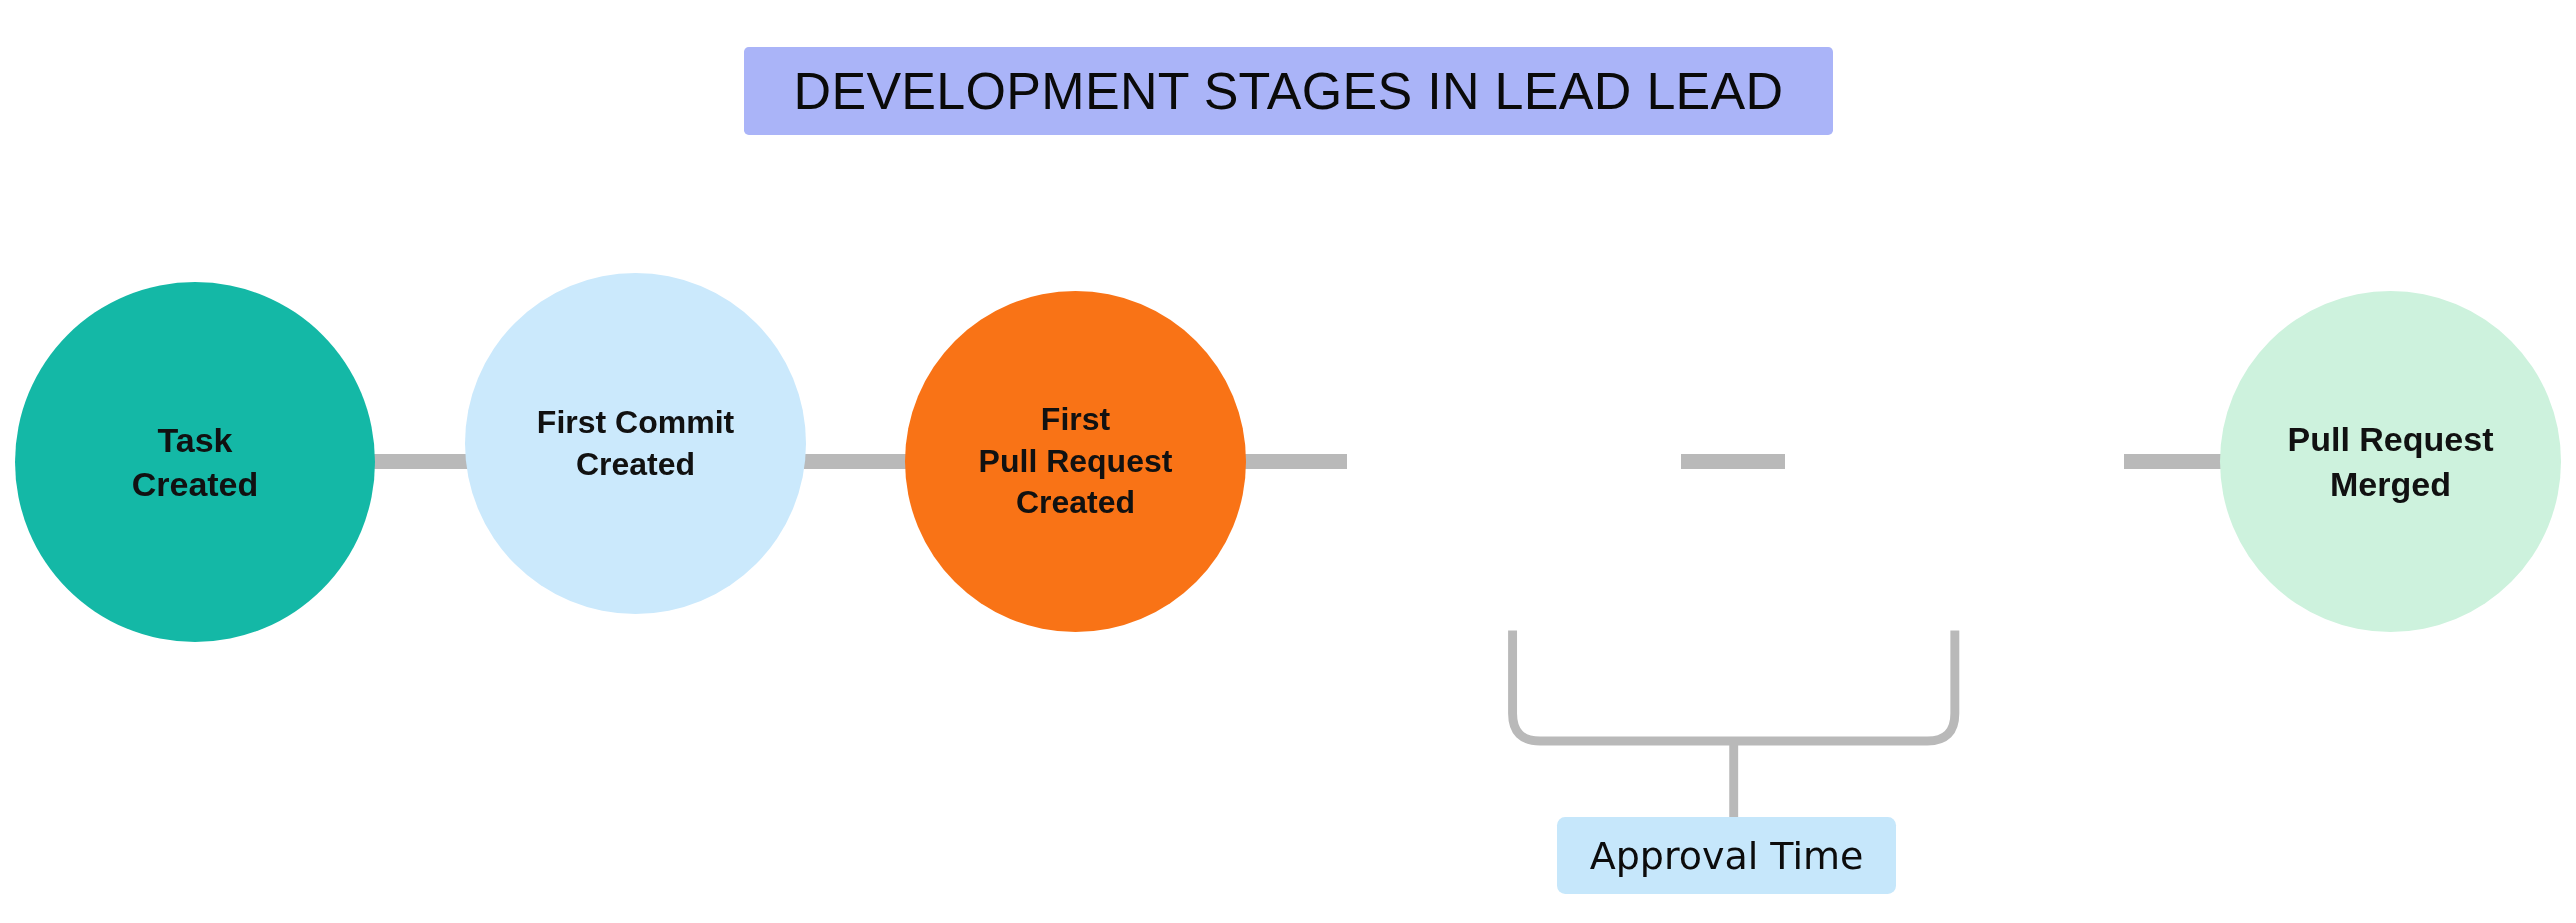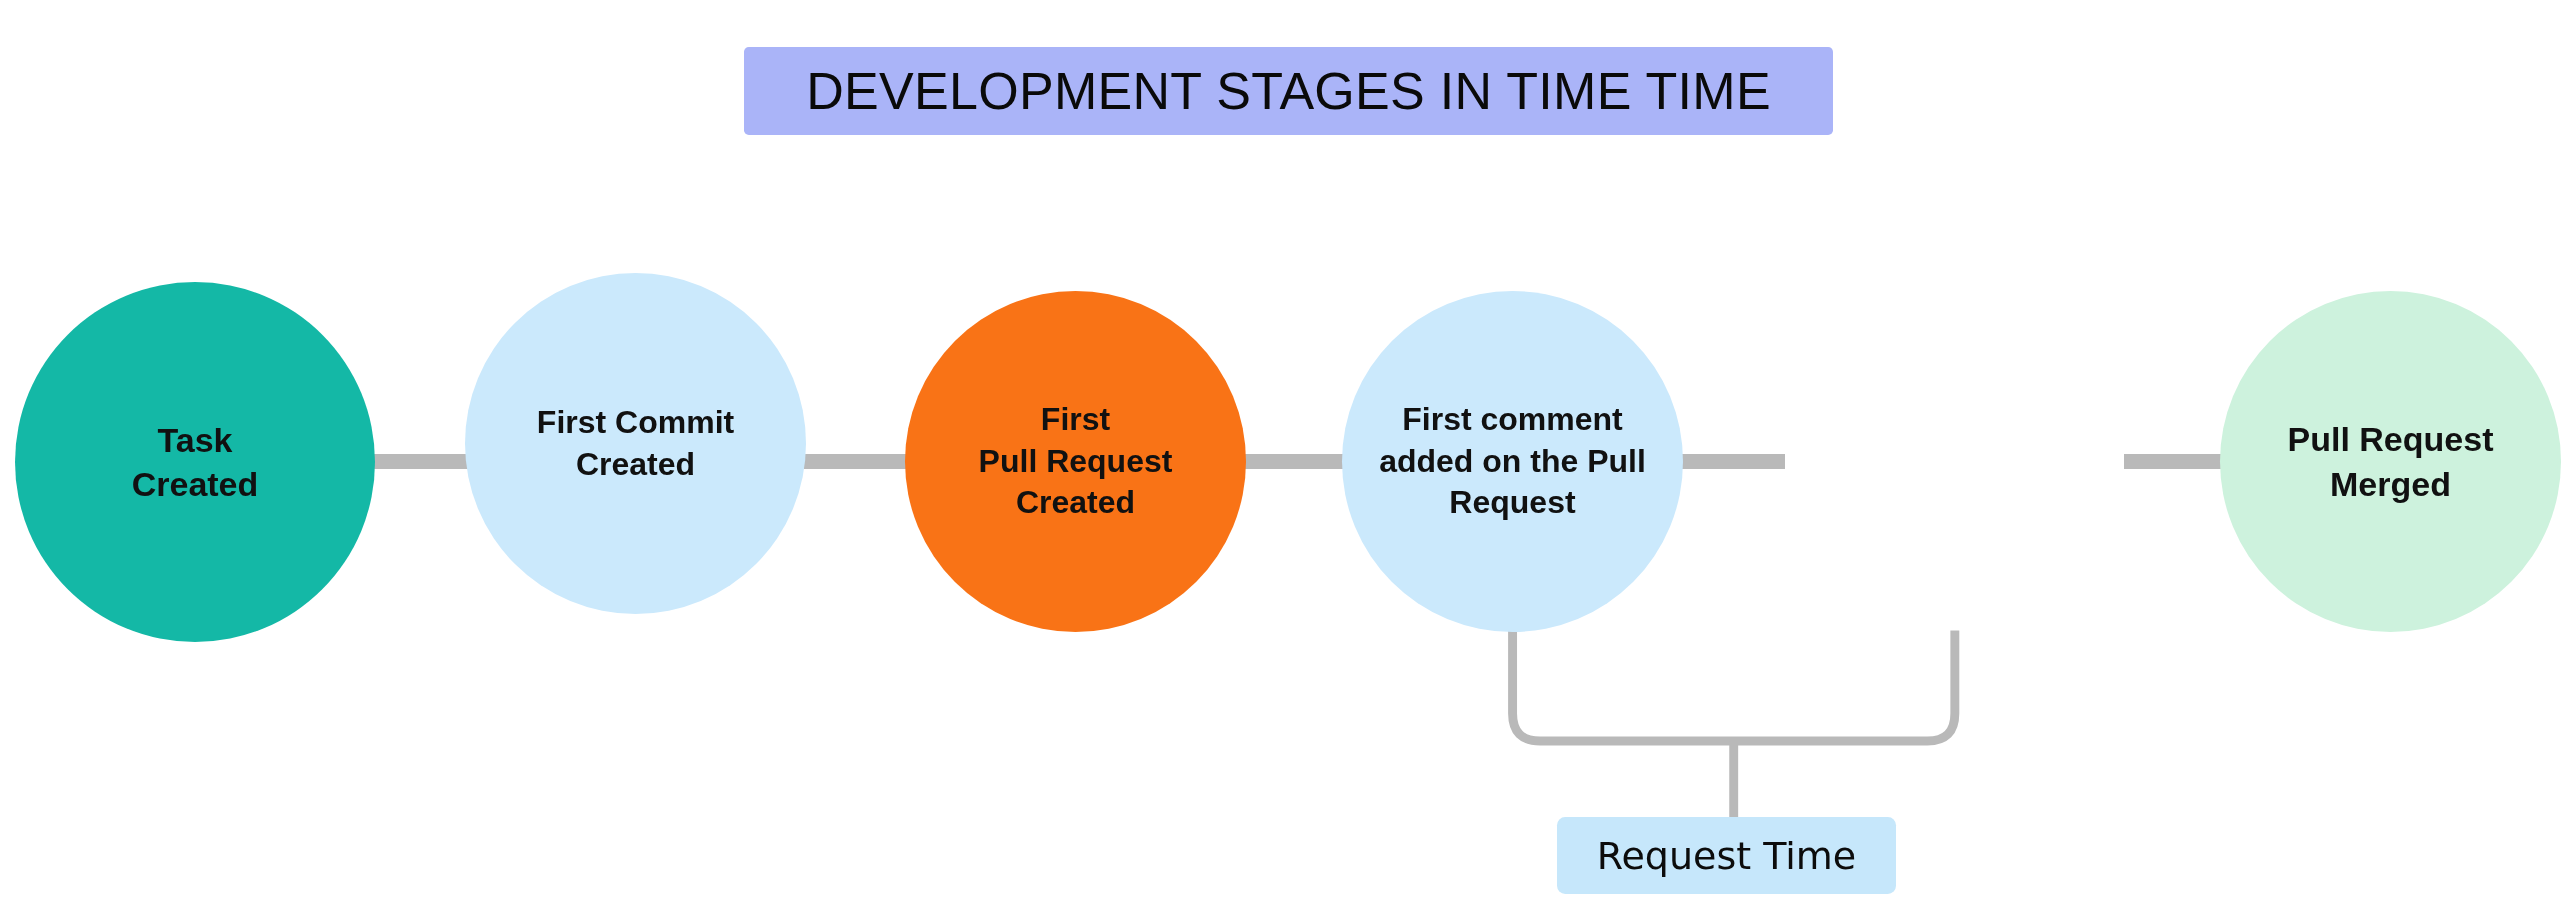--- a/index.html
+++ b/index.html
@@ -102,21 +102,21 @@
     white-space: nowrap;
     line-height: 1;
   }
 </style>
 </head>
 <body>
 
 <div id="canvas" style="width: 2576px; height: 923px; background: rgb(255, 255, 255);">
 
   <div id="title-banner" style="background: rgb(170, 180, 248);">
-    <span id="title-text" style="color: rgb(10, 10, 10);">DEVELOPMENT STAGES IN TIME TIME</span>
+    <span id="title-text" style="color: rgb(10, 10, 10);">DEVELOPMENT STAGES IN LEAD LEAD</span>
   </div>
 
   <div class="connector" style="left: 366px; top: 454px; width: 117px; background: rgb(185, 185, 185);"></div>
   <div class="connector" style="left: 804px; top: 454px; width: 104px; background: rgb(185, 185, 185);"></div>
   <div class="connector" style="left: 1245px; top: 454px; width: 102px; background: rgb(185, 185, 185);"></div>
   <div class="connector" style="left: 1681px; top: 454px; width: 104px; background: rgb(185, 185, 185);"></div>
   <div class="connector" style="left: 2124px; top: 454px; width: 99px; background: rgb(185, 185, 185);"></div>
 
   <svg id="bracket-svg" viewBox="0 0 3750 1344" xmlns="http://www.w3.org/2000/svg">
     <path id="bracket-path" fill="none" stroke="#b9b9b9" stroke-width="13" stroke-linecap="butt" d="M 2202 918 L 2202 1039 Q 2202 1079 2242 1079 L 2806 1079 Q 2846 1079 2846 1039 L 2846 918"></path>
@@ -129,28 +129,23 @@
   </div>
   <div class="node-circle" style="left: 465px; top: 273px; width: 341px; height: 341px; background: rgb(203, 233, 252);">
     <span class="node-label" style="font-size: 32px;">First Commit
 Created</span>
   </div>
   <div class="node-circle" style="left: 905px; top: 291px; width: 341px; height: 341px; background: #f97316;">
     <span class="node-label" style="font-size: 32px;">First
 Pull Request
 Created</span>
   </div>
-  <div class="node-circle" style="left: 1342px; top: 291px; width: 341px; height: 341px; background: rgb(203, 233, 252);">
-    <span class="node-label" style="font-size: 32px;">First comment
-added on the Pull
-Request</span>
-  </div>
   <div class="node-circle" style="left: 2220px; top: 291px; width: 341px; height: 341px; background: rgb(205, 242, 221);">
     <span class="node-label" style="font-size: 34px;">Pull Request
 Merged</span>
   </div>
 
   <div id="approval-box" style="background: rgb(198, 231, 251);">
-    <span id="approval-label" style="color: rgb(12, 12, 12);">Request Time</span>
+    <span id="approval-label" style="color: rgb(12, 12, 12);">Approval Time</span>
   </div>
 
 </div>
 
 
 </body></html>

